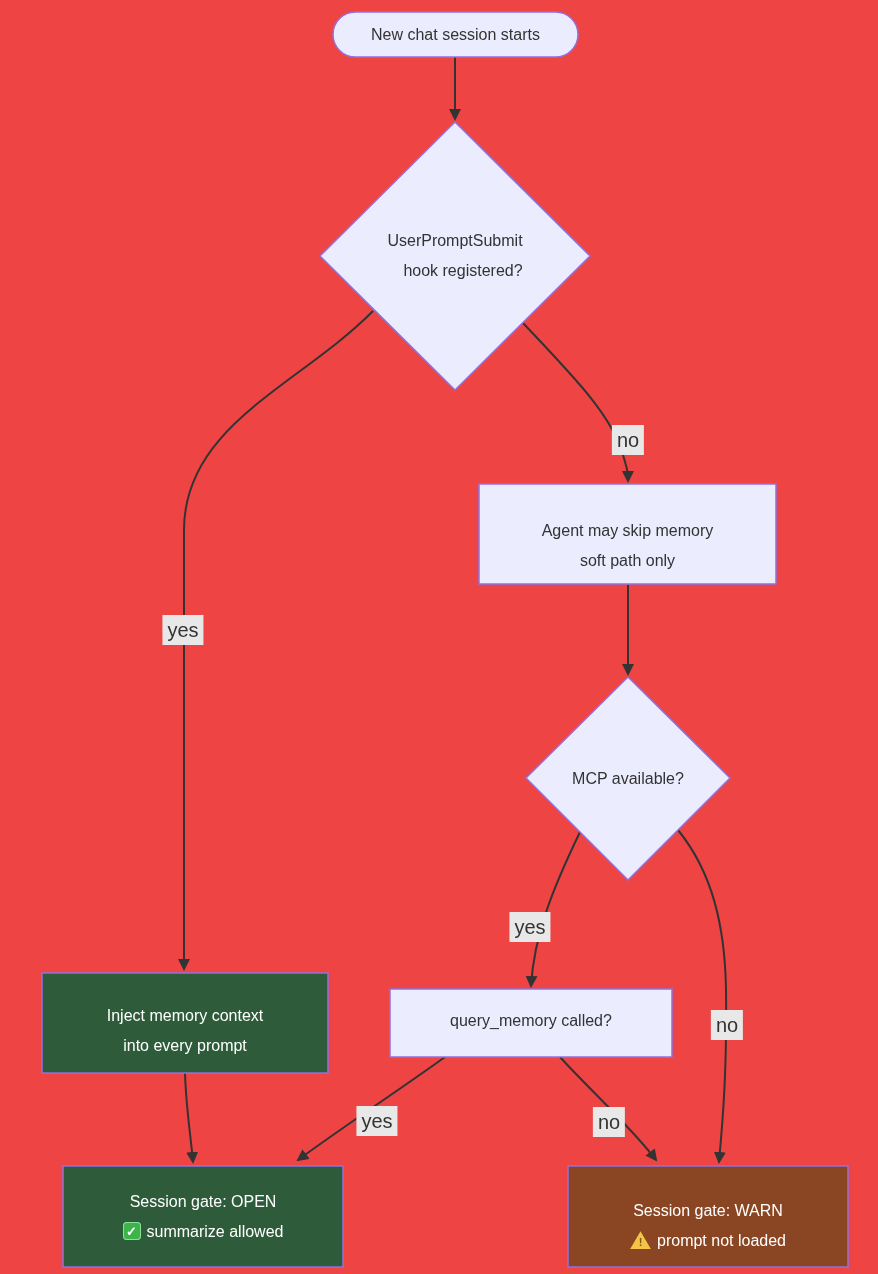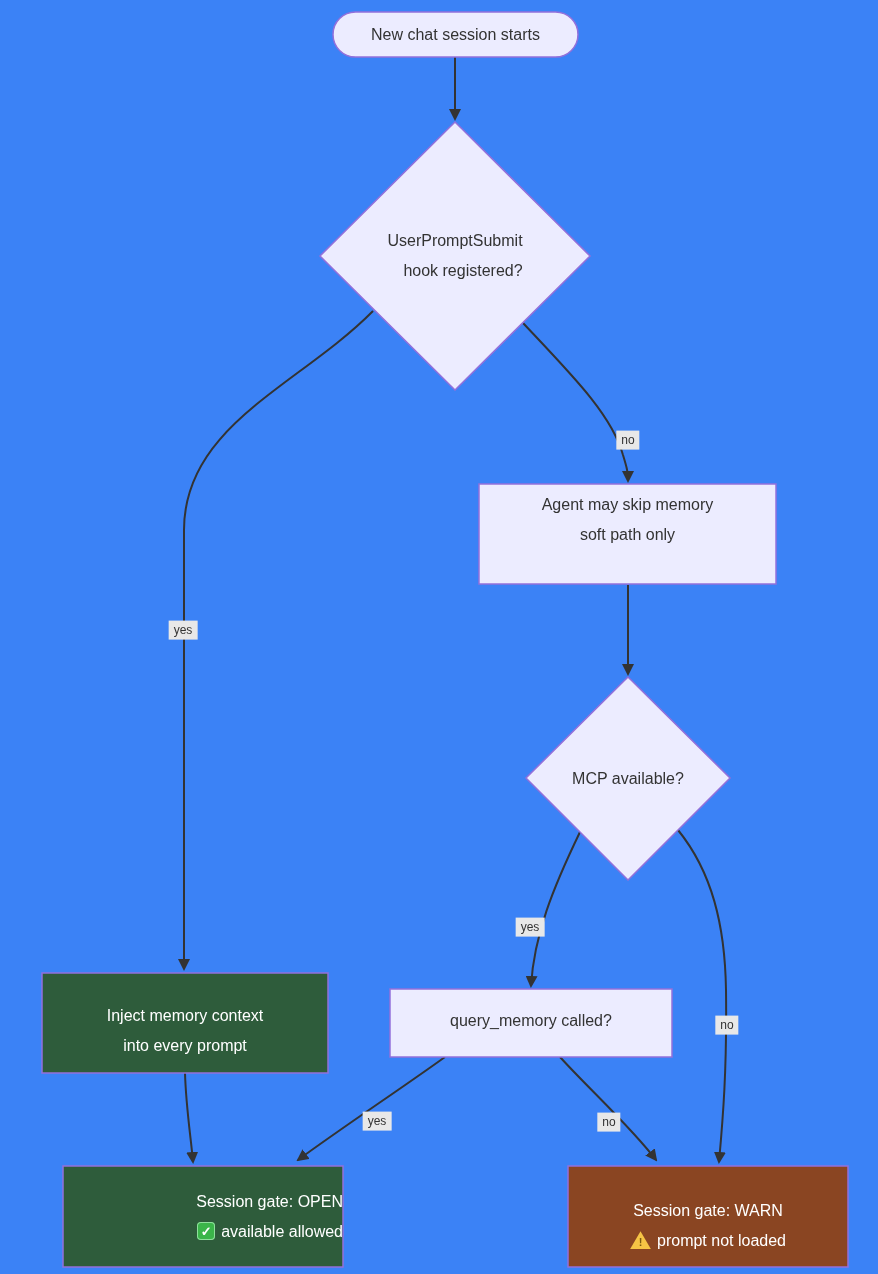--- a/index.html
+++ b/index.html
@@ -1,20 +1,20 @@
 <!DOCTYPE html>
 <html><head>
 <meta charset="utf-8">
 <style>
   html, body { margin: 0; padding: 0; background: #ffffff; }
   .canvas {
     position: relative;
     width: 878px;
     height: 1274px;
-    background: #3b82f6;
+    background: #ef4444;
     font-family: "Liberation Sans", sans-serif;
     overflow: hidden;
   }
   .layer { position: absolute; left: 0; top: 0; }
   .nlabel {
     position: absolute;
     display: flex;
     flex-direction: column;
     align-items: center;
     justify-content: center;
@@ -24,21 +24,21 @@
     line-height: 1.85;
     white-space: pre-line;
     pointer-events: none;
   }
   .nlabel.light { color: #ffffff; }
   .elabel {
     position: absolute;
     transform: translate(-50%, -50%);
     background: #e8e8e8;
     color: #333333;
-    font-size: 12px;
+    font-size: 20px;
     line-height: 1.4;
     padding: 1px 5px;
     pointer-events: none;
   }
   .iconline { display: flex; align-items: center; gap: 6px; }
   .check-icon {
     display: inline-flex;
     width: 18px; height: 18px;
     border-radius: 4px;
     background: #3bb54a;
@@ -99,35 +99,35 @@
       <rect x="63" y="1166" width="280" height="101" fill="#2E5C3B" stroke="#9370DB"></rect>
       <rect x="568" y="1166" width="280" height="101" fill="#8A4522" stroke="#9370DB"></rect>
     </g>
   </svg>
 
   <div class="nlabel" style="left:333px; top:12px; width:245px; height:45px;">New chat session starts</div>
 
   <div class="nlabel" style="left:320px; top:122px; width:270px; height:268px;text-align:right;">UserPromptSubmit
 hook registered?</div>
 
-  <div class="nlabel" style="left:479px; top:470px; width:297px; height:100px;">Agent may skip memory
+  <div class="nlabel" style="left:479px; top:496px; width:297px; height:100px;">Agent may skip memory
 soft path only</div>
 
   <div class="nlabel" style="left:526px; top:677px; width:204px; height:203px;text-align:center;">MCP available?</div>
 
   <div class="nlabel" style="left:390px; top:989px; width:282px; height:64px;">query_memory called?</div>
 
   <div class="nlabel light" style="left:42px; top:973px; width:286px; height:116px;">Inject memory context
 into every prompt</div>
 
-  <div class="nlabel light" style="left:63px; top:1166px; width:280px; height:101px;align-items:flex-end;">
+  <div class="nlabel light" style="left:63px; top:1166px; width:280px; height:101px;">
     <div>Session gate: OPEN</div>
     <div class="iconline">
       <span class="check-icon">✓</span>
-      <span>available allowed</span>
+      <span>summarize allowed</span>
     </div>
   </div>
 
   <div class="nlabel light" style="left:568px; top:1166px; width:280px; height:119px;">
     <div>Session gate: WARN</div>
     <div class="iconline">
       <span class="warning-icon">!</span>
       <span>prompt not loaded</span>
     </div>
   </div>

